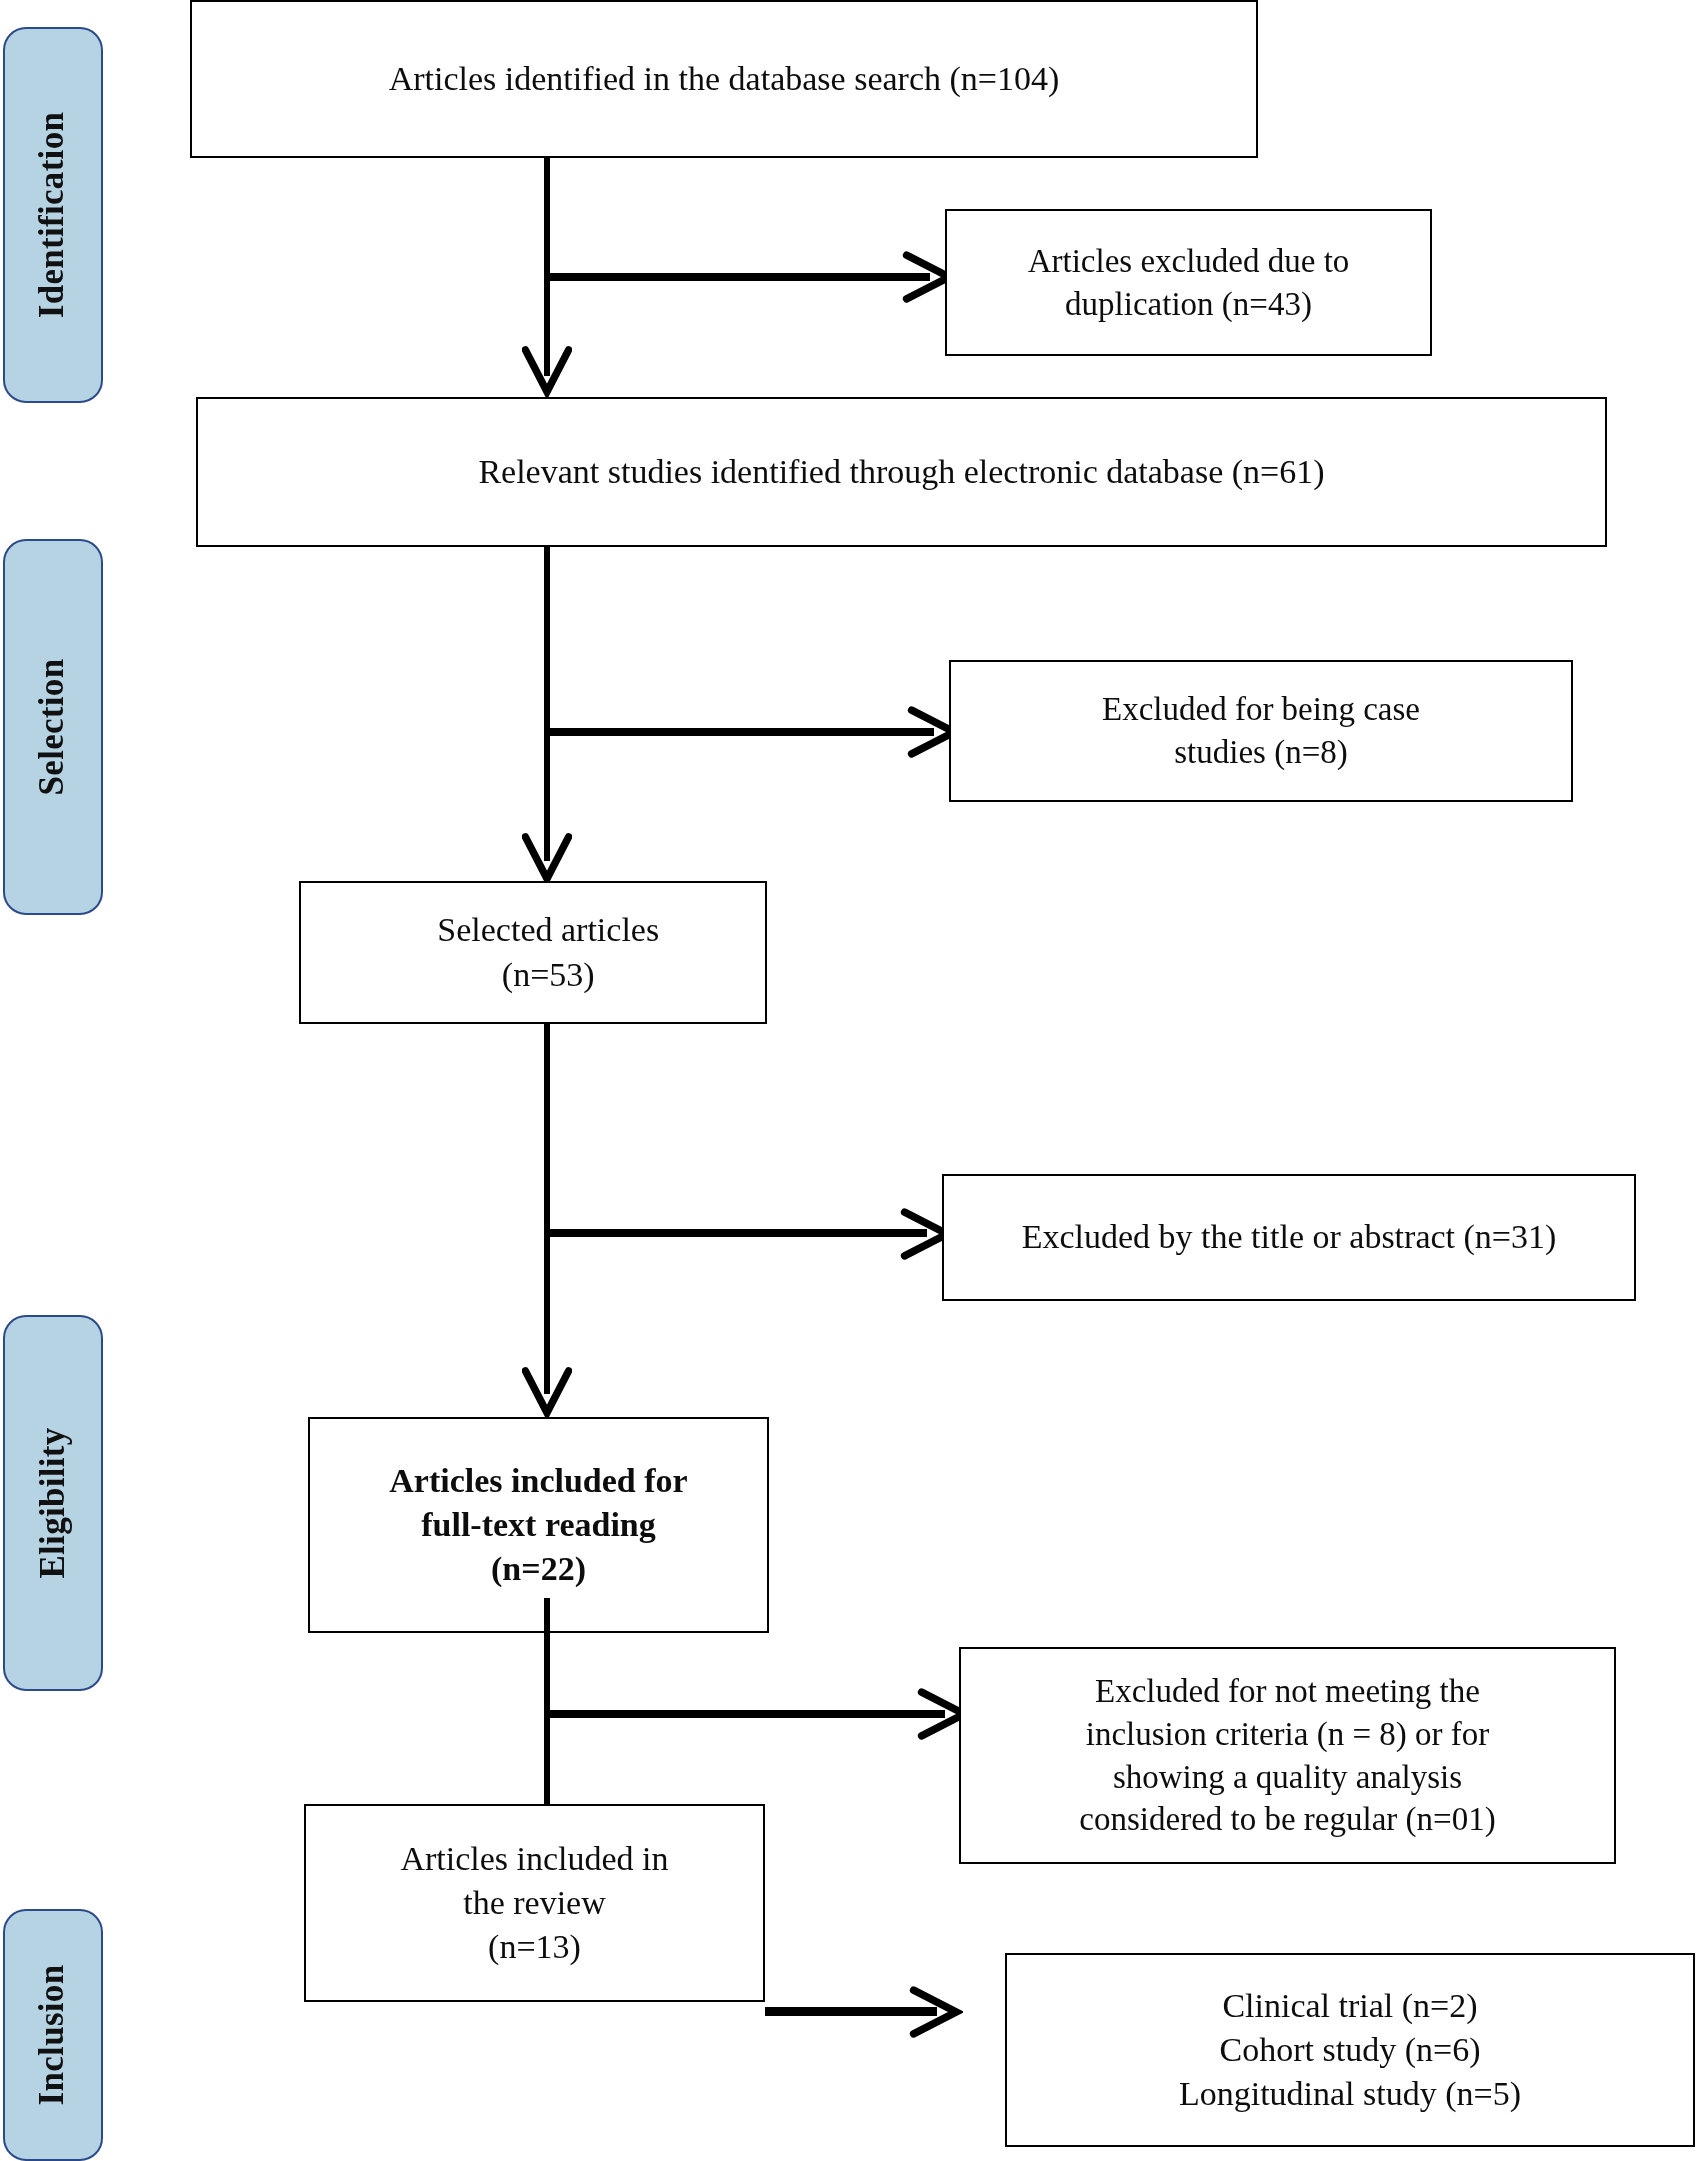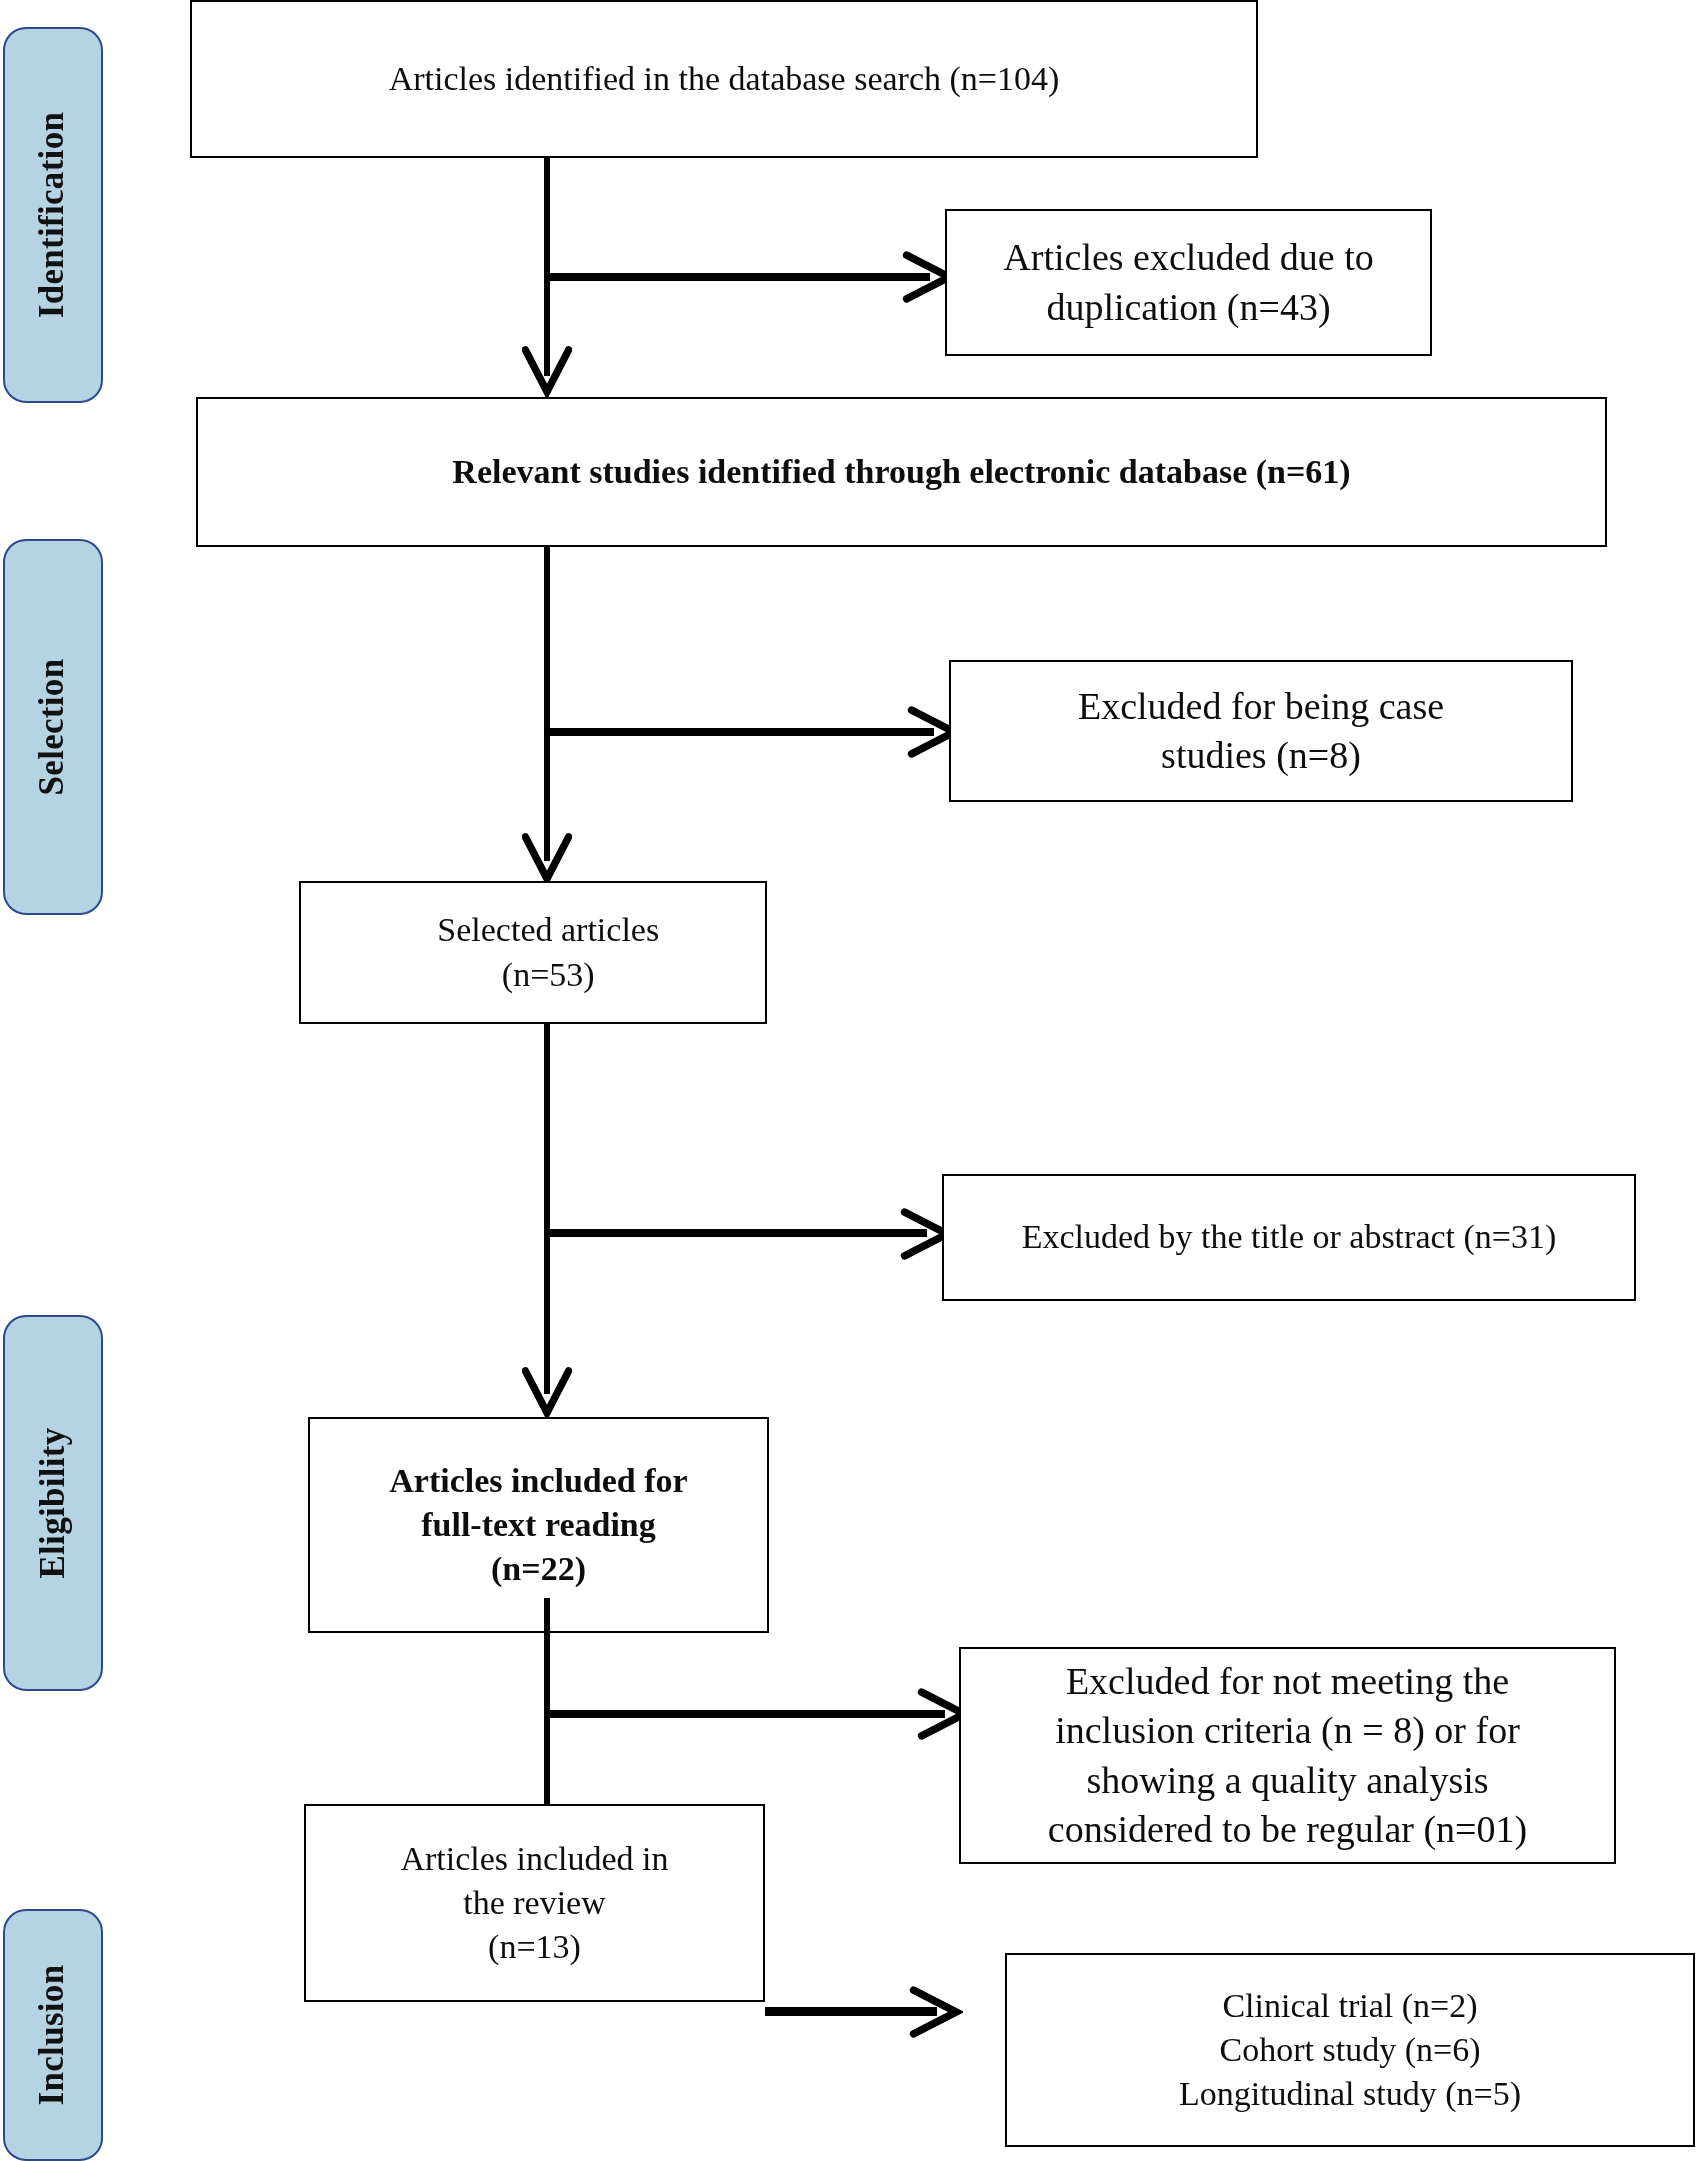--- a/index.html
+++ b/index.html
@@ -52,21 +52,21 @@
     text-align: center;
     padding: 4.1px 9.5px;
   }
   .flow-box .box-text {
     font-family: "Liberation Serif", "DejaVu Serif", serif;
     font-size: 34px;
     line-height: 1.30;
     color: #0d0d0d;
     white-space: pre-line;
   }
-  .flow-box.narrow .box-text { font-size: 38px; }
+  .flow-box.narrow .box-text { font-size: 33px; }
 
   
   .conn {
     position: absolute;
     background: #000000;
   }
   .conn-v { width: 4.8px; }
   .conn-h { height: 6.1px; }
 
   
@@ -113,21 +113,21 @@
     <svg width="55" height="52" viewBox="0 0 80 76">
       <path d="M8 6 L70 38 L8 70" fill="none" stroke="#000" stroke-width="11" stroke-linecap="round" stroke-linejoin="miter"></path>
     </svg>
   </div>
 
   <div class="flow-box narrow" style="left:945px; top:209px; width:487px; height:147px;">
     <span class="box-text">Articles excluded due to
 duplication (n=43)</span>
   </div>
 
-  <div class="flow-box" style="left:196px; top:397px; width:1411px; height:150px;font-weight:bold;">
+  <div class="flow-box" style="left:196px; top:397px; width:1411px; height:150px;">
     <span class="box-text">Relevant studies identified through electronic database (n=61)</span>
   </div>
 
   <div class="conn conn-v" style="left:544px; top:547px; width:6.1px; height:314px;"></div>
   <div class="arrowhead" style="left:522px; top:831px; width:50px; height:55px;">
     <svg width="50" height="55" viewBox="0 0 74 80">
       <path d="M5 8 L37 70 L69 8" fill="none" stroke="#000" stroke-width="11" stroke-linecap="round" stroke-linejoin="miter"></path>
     </svg>
   </div>
 

